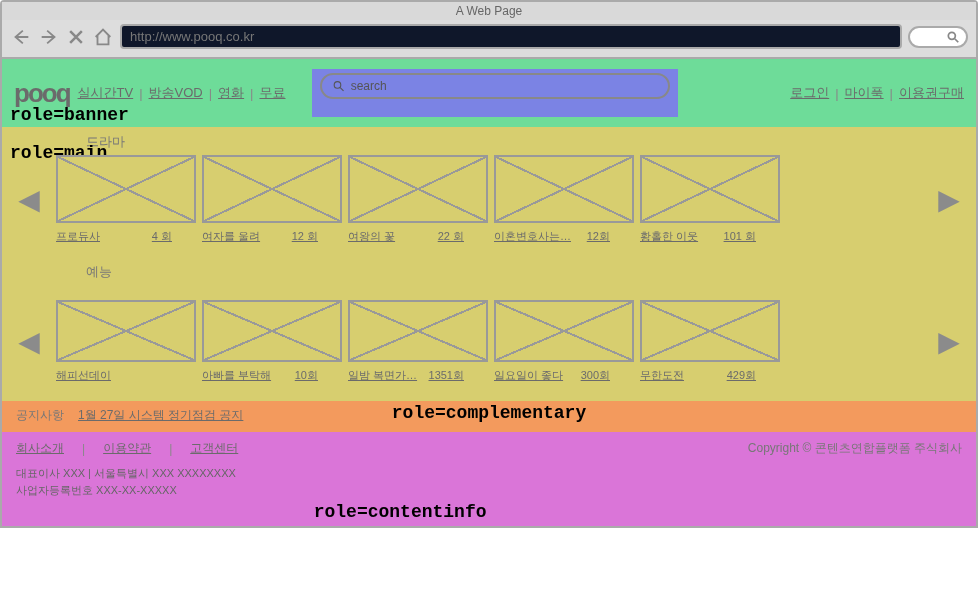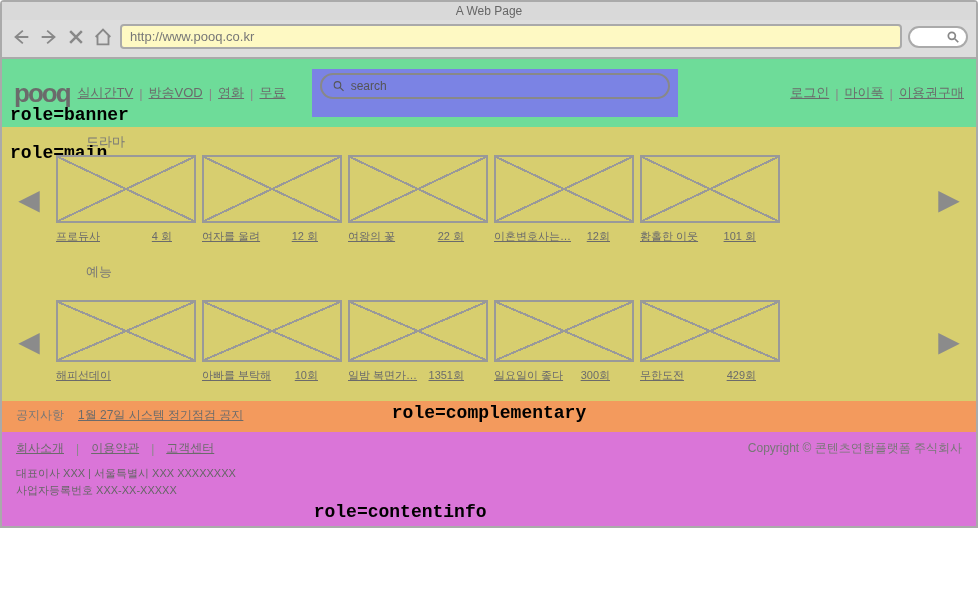--- a/index.html
+++ b/index.html
@@ -37,21 +37,21 @@
     line-height: 1;
     display: inline-flex;
     align-items: center;
     justify-content: center;
   }
   .chrome-btn svg { display:block; }
   .url-bar {
     flex: 1;
     border: 2px solid #aaa;
     border-radius: 4px;
-    background: #fef9c3;
+    background: #0f172a;
     padding: 3px 8px;
     font-size: 13px;
     color: #777;
   }
   .search-chrome {
     width: 60px;
     border: 2px solid #aaa;
     border-radius: 12px;
     background: #fff;
     padding: 2px 6px;
@@ -207,21 +207,21 @@
     position: relative;
     font-size: 12px;
   }
   .contentinfo .role-label { left: 32%; bottom: 4px; }
   .footer-top {
     display: flex;
     align-items: center;
     justify-content: space-between;
     margin-bottom: 8px;
   }
-  .footer-links { display:flex; gap:12px; align-items:center; }
+  .footer-links { display:flex; gap:18px; align-items:center; }
   .copyright { color: #777; font-size: 12px; }
   .footer-info { font-size: 11px; color: #666; line-height: 1.5; }
 </style>
 </head>
 <body>
 
 <div class="browser-chrome">
   <div class="chrome-title">A Web Page</div>
   <div class="chrome-toolbar">
     <span class="chrome-btn">

